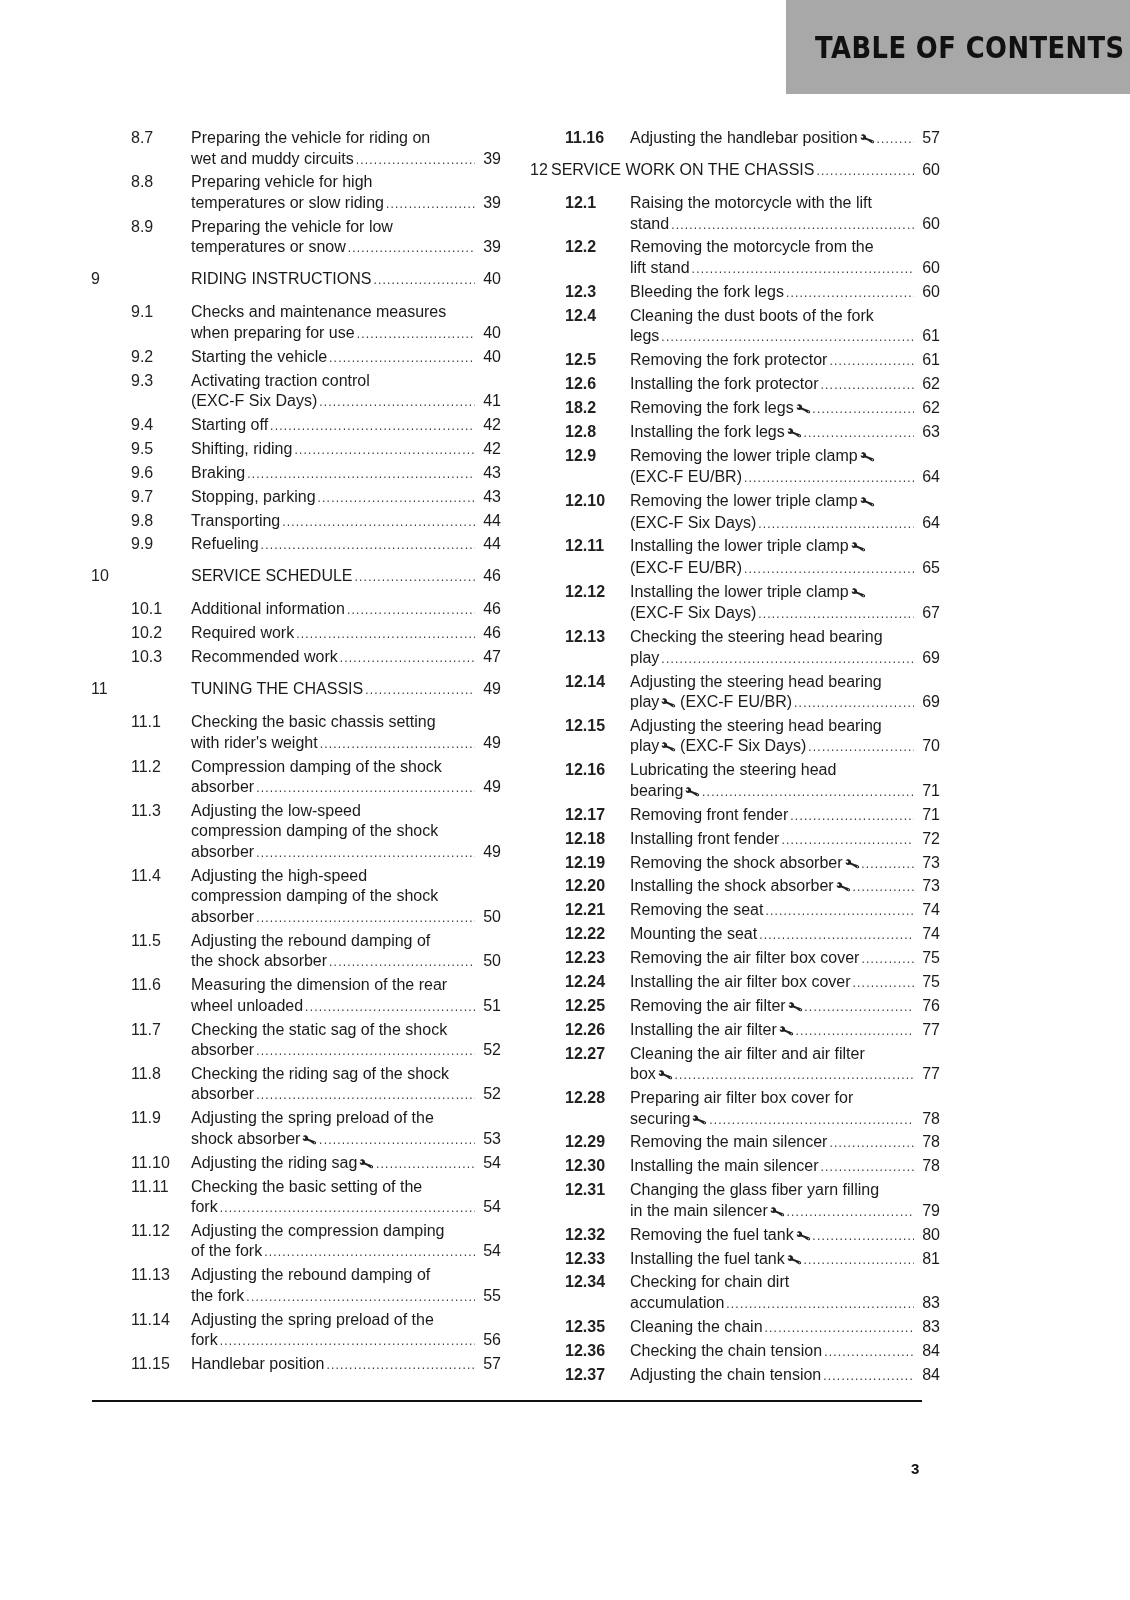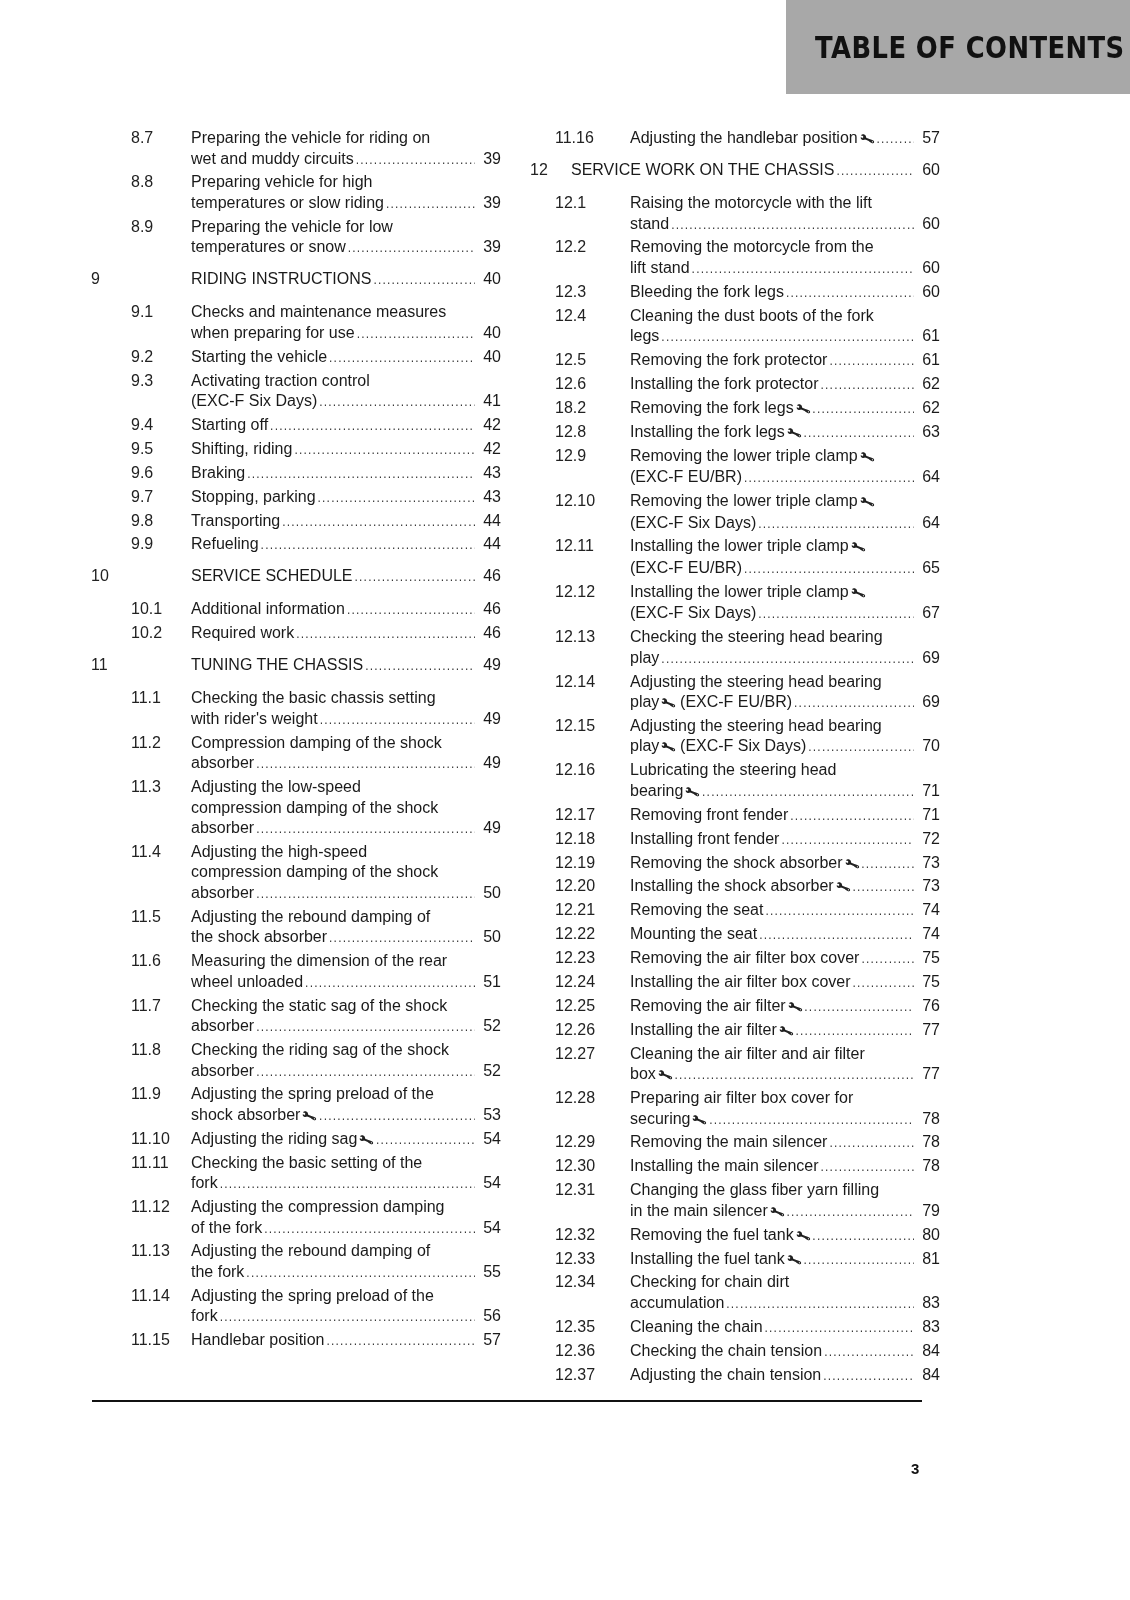--- a/index.html
+++ b/index.html
@@ -27,23 +27,23 @@
   .entry { position: relative; font-size: 16px; line-height: 20.5px; }
   .entry.sub { margin-bottom: 2.4px; }
   .entry.chapter { margin-top: 10px; margin-bottom: 12px; }
 
   .num { position: absolute; top: 0; color: #222; }
   .sub .num { left: 40px; }
   .chapter .num { left: 0; text-align: right; }
 
   .body { margin-left: 100px; margin-right: 0; display: block; }
   .chapter .body { }
-  .right .sub .num { left: 25px; }
+  .right .sub .num { left: 35px; font-weight: bold; }
   .right .sub .body { margin-left: 100px; }
-  .right .chapter .body { margin-left: 41px; }
+  .right .chapter .body { margin-left: 21px; }
 
   .line { display: flex; align-items: baseline; white-space: nowrap; }
   .line .txt { flex: 0 0 auto; }
   .line .dots {
     flex: 1 1 auto; overflow: hidden; margin: 0 4px 0 2px;
     color: #333; letter-spacing: 1.2px; font-size: 12px;
   }
   .line .dots::before {
     content: "..............................................................................................................................";
   }
@@ -235,20 +235,30 @@
     <div class="entry sub">
       <span class="num">10.2</span>
       <div class="body">
         <div class="line">
           <span class="txt">Required work</span>
           <span class="dots"></span>
           <span class="pg">46</span>
         </div>
       </div>
     </div>
+    <div class="entry sub">
+      <span class="num">10.3</span>
+      <div class="body">
+        <div class="line">
+          <span class="txt">Recommended work</span>
+          <span class="dots"></span>
+          <span class="pg">47</span>
+        </div>
+      </div>
+    </div>
     <div class="entry chapter">
       <span class="num">11</span>
       <div class="body">
         <div class="line">
           <span class="txt">TUNING THE CHASSIS</span>
           <span class="dots"></span>
           <span class="pg">49</span>
         </div>
       </div>
     </div>

